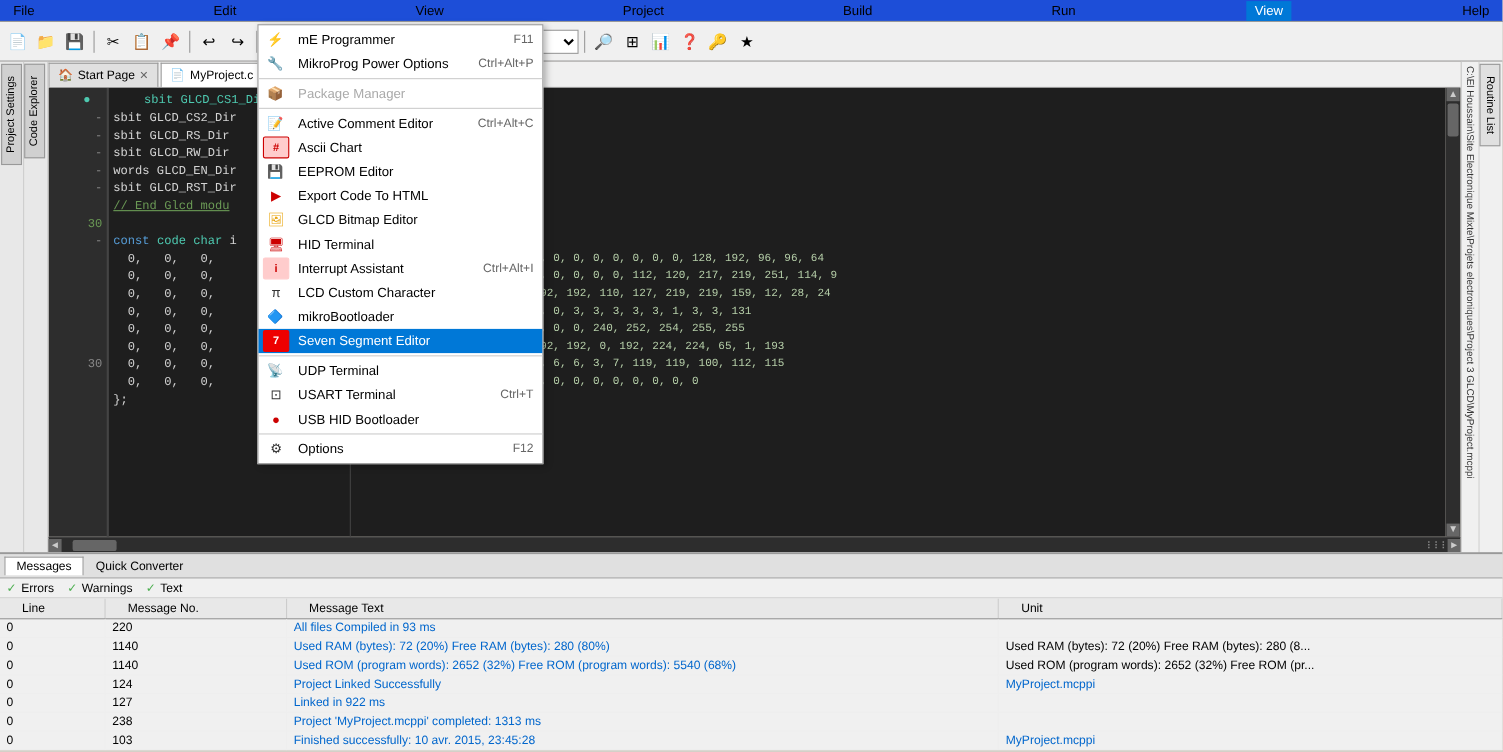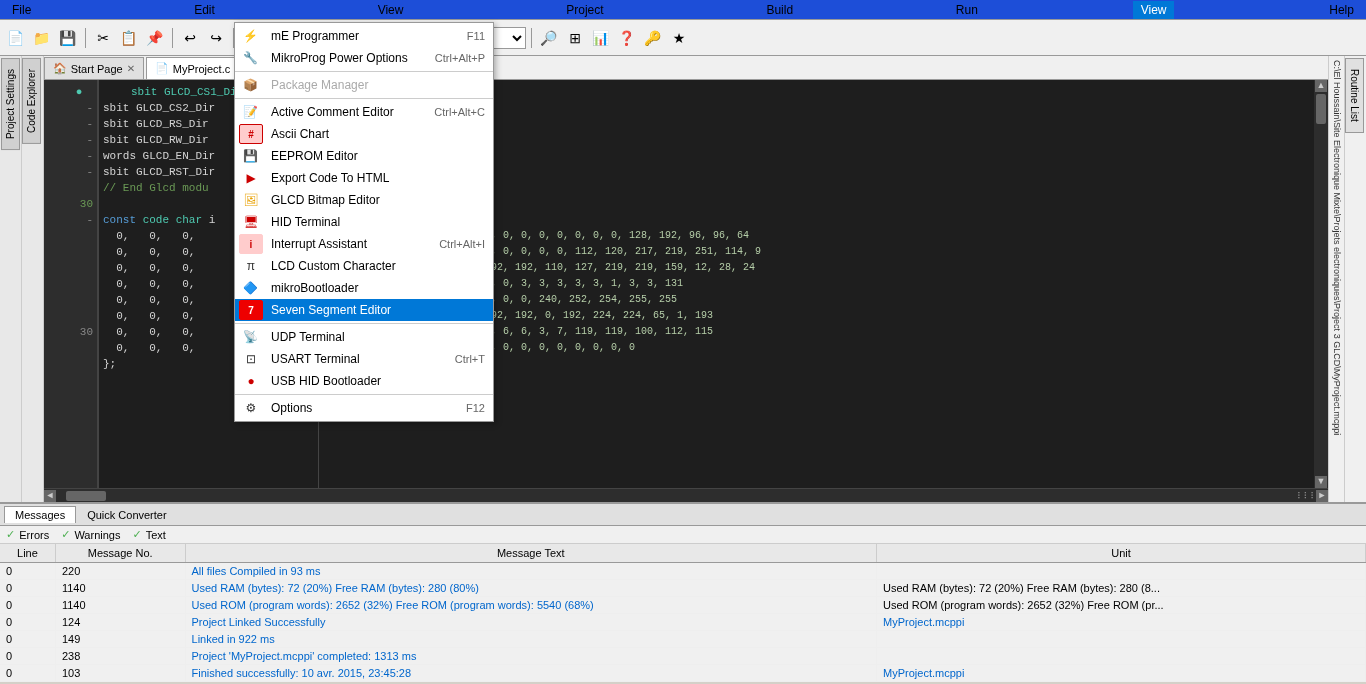--- a/index.html
+++ b/index.html
@@ -31,21 +31,21 @@
     .bottom-tab { padding: 2px 10px; font-size: 11px; cursor: pointer; border: 1px solid transparent; }
     .bottom-tab.active { background: white; border: 1px solid #999; border-bottom: none; }
     .bottom-filter { display: flex; align-items: center; background: #f0f0f0; border-bottom: 1px solid #ccc; padding: 2px 6px; gap: 12px; }
     .filter-item { display: flex; align-items: center; gap: 4px; font-size: 11px; cursor: pointer; }
     .filter-check { color: #4CAF50; }
 
     
     .messages-table { flex: 1; overflow-y: auto; }
     table { width: 100%; border-collapse: collapse; font-size: 11px; }
     thead tr { background: #e8e8e8; }
-    th { padding: 3px 6px; text-align: center; border-right: 1px solid #ccc; border-bottom: 1px solid #999; font-weight: normal; cursor: pointer; }
+    th { padding: 3px 20px; text-align: left; border-right: 1px solid #ccc; border-bottom: 1px solid #999; font-weight: normal; cursor: pointer; }
     td { padding: 2px 6px; border-right: 1px solid #eee; border-bottom: 1px solid #eee; vertical-align: top; }
     .msg-link { color: #0066cc; cursor: pointer; }
 
     
     .menu-overlay { position: fixed; top: 0; left: 0; right: 0; bottom: 0; z-index: 100; }
     .dropdown-menu { position: fixed; top: 22px; left: 234px; background: white; border: 1px solid #999; box-shadow: 2px 2px 6px rgba(0,0,0,0.3); z-index: 200; min-width: 260px; padding: 2px 0; }
     .menu-item { padding: 4px 60px 4px 36px; cursor: pointer; display: flex; align-items: center; position: relative; font-size: 12px; white-space: nowrap; }
     .menu-item.active-item { background: #0078d7; color: white; }
     .menu-item.disabled { color: #aaa; cursor: default; }
     .menu-shortcut { position: absolute; right: 8px; font-size: 11px; color: #666; }
@@ -173,21 +173,21 @@
           <div style="height:16px; display:flex; align-items:center; padding-right:4px; justify-content:flex-end;">&nbsp;</div>
         </div>
 
         <div style="width:220px; background:#1e1e1e; color:#d4d4d4; font-family:'Courier New',monospace; font-size:11px; line-height:16px; padding:4px; overflow:hidden; border-right:1px solid #444;">
           <div style="color:#4ec9b0;margin-left:28px;">sbit GLCD_CS1_Dir</div>
           <div>sbit GLCD_CS2_Dir</div>
           <div>sbit GLCD_RS_Dir</div>
           <div>sbit GLCD_RW_Dir</div>
           <div>words GLCD_EN_Dir</div>
           <div>sbit GLCD_RST_Dir</div>
-          <div style="color:#6a9955;">// End Glcd modu</div>
+          <div style="color:#6a9955;text-decoration:underline;">// End Glcd modu</div>
           <div>&nbsp;</div>
           <div><span style="color:#569cd6;">const</span> <span style="color:#4ec9b0;">code char</span> i</div>
           <div>&nbsp;&nbsp;0,&nbsp;&nbsp;&nbsp;0,&nbsp;&nbsp;&nbsp;0,</div>
           <div>&nbsp;&nbsp;0,&nbsp;&nbsp;&nbsp;0,&nbsp;&nbsp;&nbsp;0,</div>
           <div>&nbsp;&nbsp;0,&nbsp;&nbsp;&nbsp;0,&nbsp;&nbsp;&nbsp;0,</div>
           <div>&nbsp;&nbsp;0,&nbsp;&nbsp;&nbsp;0,&nbsp;&nbsp;&nbsp;0,</div>
           <div>&nbsp;&nbsp;0,&nbsp;&nbsp;&nbsp;0,&nbsp;&nbsp;&nbsp;0,</div>
           <div>&nbsp;&nbsp;0,&nbsp;&nbsp;&nbsp;0,&nbsp;&nbsp;&nbsp;0,</div>
           <div>&nbsp;&nbsp;0,&nbsp;&nbsp;&nbsp;0,&nbsp;&nbsp;&nbsp;0,</div>
           <div>&nbsp;&nbsp;0,&nbsp;&nbsp;&nbsp;0,&nbsp;&nbsp;&nbsp;0,</div>
@@ -294,21 +294,21 @@
     <td style="color:inherit">Used ROM (program words): 2652 (32%)  Free ROM (pr...</td>
   </tr>
             <tr>
     <td>0</td>
     <td>124</td>
     <td><span class="msg-link">Project Linked Successfully</span></td>
     <td style="color:#0066cc">MyProject.mcppi</td>
   </tr>
             <tr>
     <td>0</td>
-    <td>149</td>
+    <td>127</td>
     <td><span class="msg-link">Linked in 922 ms</span></td>
     <td style="color:inherit"></td>
   </tr>
             <tr>
     <td>0</td>
     <td>238</td>
     <td><span class="msg-link">Project 'MyProject.mcppi' completed: 1313 ms</span></td>
     <td style="color:inherit"></td>
   </tr>
             <tr>

